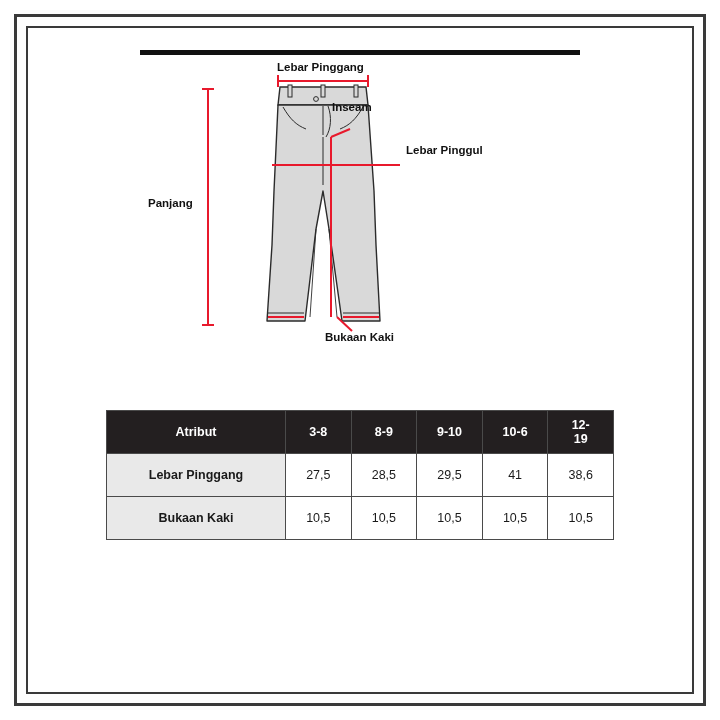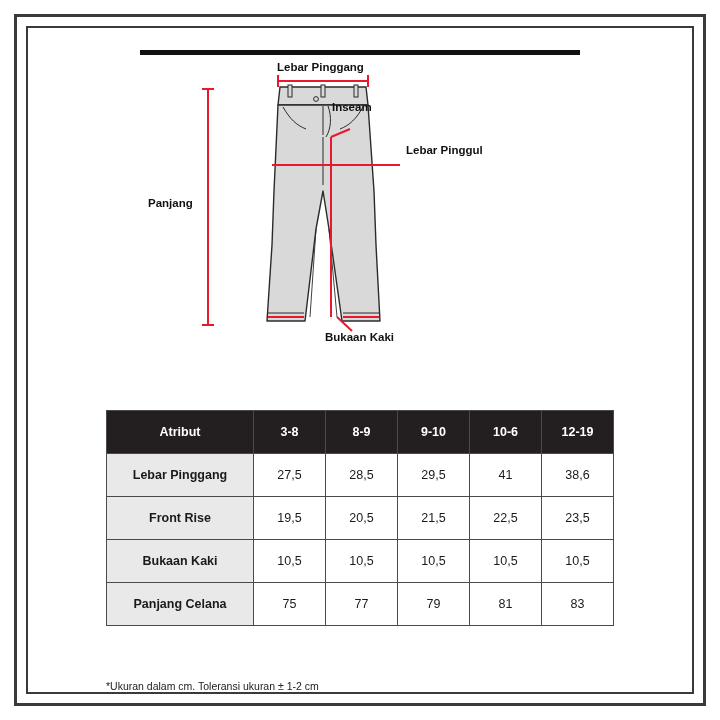--- a/index.html
+++ b/index.html
@@ -90,21 +90,21 @@
     border-collapse: collapse;
     width: 100%;
     table-layout: fixed;
   }
   table.size-table th,
   table.size-table td {
     border: 1px solid #4a4a4a;
     text-align: center;
     font-size: 12.5px;
     height: 42px;
-    padding: 0 2px;
+    padding: 0 18px;
     color: #1a1a1a;
   }
   table.size-table thead th {
     background: #231f20;
     color: #ffffff;
     font-weight: bold;
     font-size: 12.5px;
   }
   table.size-table thead th.attr-head {
     width: 142px;
@@ -218,43 +218,26 @@
         <tbody>
           <tr>
             <td class="attr-cell">Lebar Pinggang</td>
             <td class="val-cell">27,5</td>
             <td class="val-cell">28,5</td>
             <td class="val-cell">29,5</td>
             <td class="val-cell">41</td>
             <td class="val-cell">38,6</td>
           </tr>
           <tr>
-            <td class="attr-cell">Front Rise</td>
-            <td class="val-cell">19,5</td>
-            <td class="val-cell">20,5</td>
-            <td class="val-cell">21,5</td>
-            <td class="val-cell">22,5</td>
-            <td class="val-cell">23,5</td>
-          </tr>
-          <tr>
             <td class="attr-cell">Bukaan Kaki</td>
             <td class="val-cell">10,5</td>
             <td class="val-cell">10,5</td>
             <td class="val-cell">10,5</td>
             <td class="val-cell">10,5</td>
             <td class="val-cell">10,5</td>
-          </tr>
-          <tr>
-            <td class="attr-cell">Panjang Celana</td>
-            <td class="val-cell">75</td>
-            <td class="val-cell">77</td>
-            <td class="val-cell">79</td>
-            <td class="val-cell">81</td>
-            <td class="val-cell">83</td>
           </tr>
         </tbody>
       </table>
     </div>
 
-    <div class="footnote">*Ukuran dalam cm. Toleransi ukuran ± 1-2 cm</div>
 
   </div>
 </div>
 
 </body></html>

